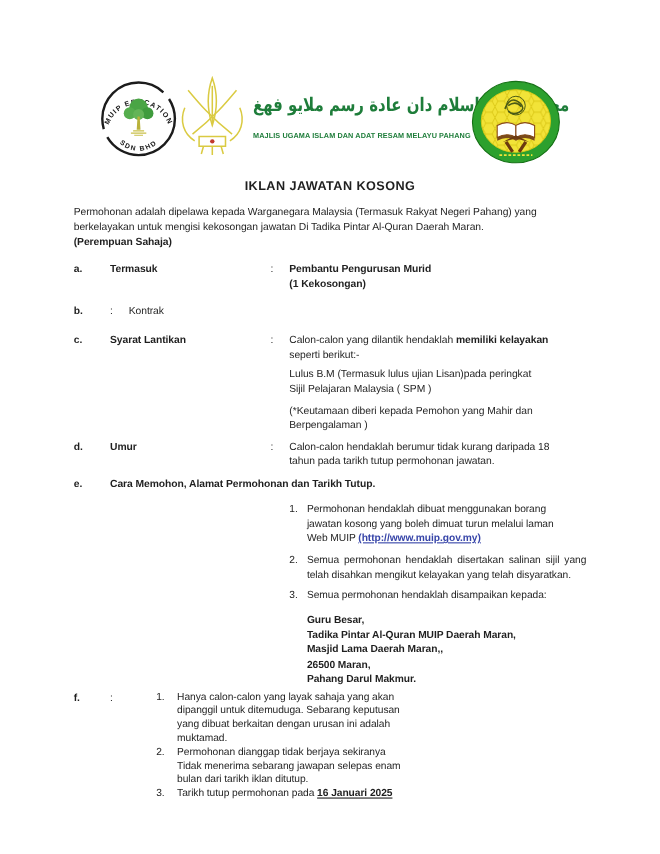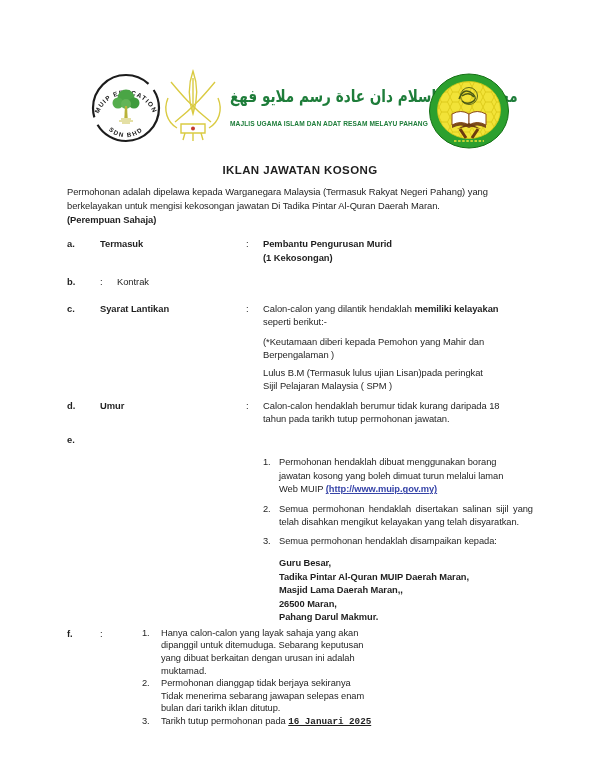--- a/index.html
+++ b/index.html
@@ -44,21 +44,21 @@
   .e-item .num{width:16px;flex:none;}
   .e-item .txt{flex:1;}
   .mt-e1{margin-top:10px;} .mt-e2{margin-top:6px;} .mt-e3{margin-top:5px;}
   .just{text-align:justify;}
   .address{margin-top:9px;font-weight:bold;}
   .link{color:#3644a8;text-decoration:underline;cursor:pointer;font-weight:bold;}
   .f-list{flex:1;margin-left:25px;font-size:9.3px;line-height:12.6px;}
   .f-item{display:flex;}
   .f-item .num{width:19px;flex:none;}
   .f-item .txt{flex:1;}
-  .date{font-weight:bold;text-decoration:underline;font-family:Liberation Mono, monospace;}
+  .date{font-weight:bold;text-decoration:underline;}
 </style>
 </head>
 <body>
 
 <div class="page">
 
   <div class="header">
 
     <svg class="logo-left" viewBox="0 0 82 72">
       <circle cx="41" cy="36" r="33" fill="#ffffff" stroke="#1c1c1c" stroke-width="2.2" stroke-dasharray="86 8"></circle>
@@ -151,35 +151,36 @@
     </div>
 
     <div class="row mt-c">
       <div class="c-letter">c.</div>
       <div class="c-label">Syarat Lantikan</div>
       <div class="c-colon">:</div>
       <div class="c-value pre"><span>Calon-calon yang dilantik hendaklah </span><span class="b">memiliki kelayakan</span><span>
 seperti berikut:-</span></div>
     </div>
 
+    <div class="indent-val pre sub1">Lulus B.M (Termasuk lulus ujian Lisan)pada peringkat
+Sijil Pelajaran Malaysia ( SPM )</div>
     <div class="indent-val pre sub2">(*Keutamaan diberi kepada Pemohon yang Mahir dan
 Berpengalaman )</div>
-    <div class="indent-val pre sub1">Lulus B.M (Termasuk lulus ujian Lisan)pada peringkat
-Sijil Pelajaran Malaysia ( SPM )</div>
 
     <div class="row mt-d">
       <div class="c-letter">d.</div>
       <div class="c-label">Umur</div>
       <div class="c-colon">:</div>
       <div class="c-value pre">Calon-calon hendaklah berumur tidak kurang daripada 18
 tahun pada tarikh tutup permohonan jawatan.</div>
     </div>
 
     <div class="row mt-e">
       <div class="c-letter">e.</div>
+      <div class="b">Cara Memohon, Alamat  Permohonan dan Tarikh Tutup.</div>
     </div>
 
     <div class="e-list">
       <div class="e-item mt-e1">
         <span class="num">1.</span>
         <div class="txt pre"><span>Permohonan hendaklah dibuat menggunakan borang
 jawatan kosong  yang boleh dimuat turun melalui laman
 Web MUIP </span><a class="link">(http://www.muip.gov.my)</a></div>
       </div>
       <div class="e-item mt-e2">

